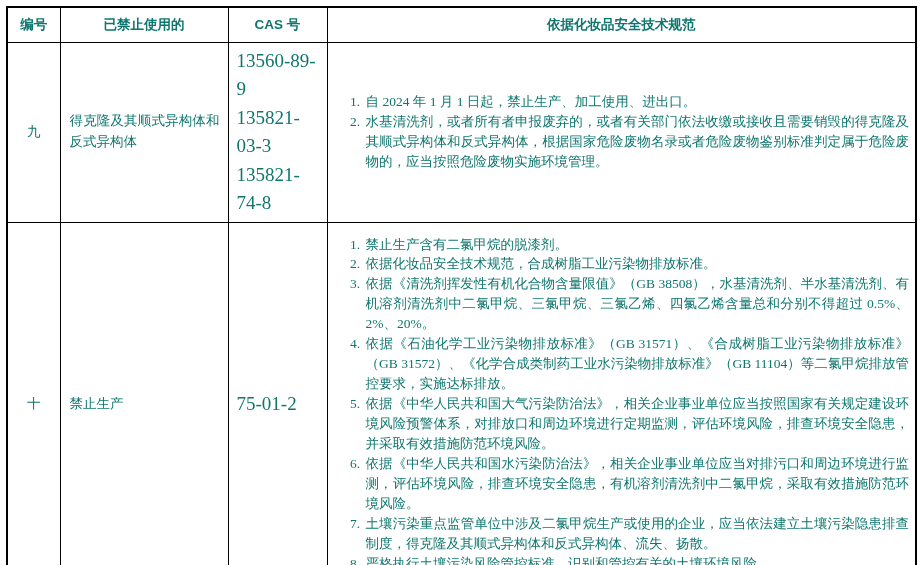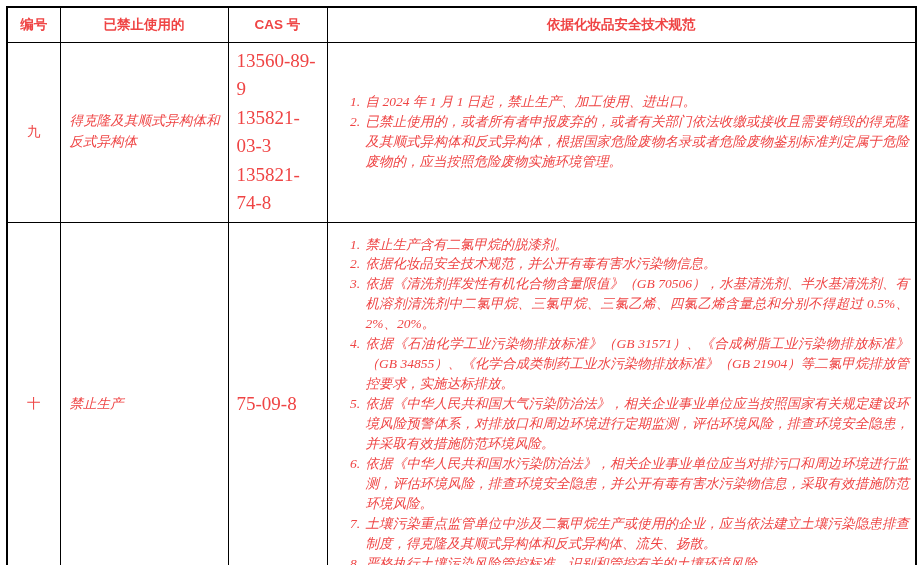--- a/index.html
+++ b/index.html
@@ -9,21 +9,21 @@
     width: 923px;
     height: 565px;
     overflow: hidden;
   }
   .page {
     position: relative;
     width: 898px;
     height: 565px;
     background: #ffffff;
     font-family: "Liberation Serif", "DejaVu Serif", serif;
-    color: #ef4444;
+    color: #0f766e;
     padding-left: 20px;
   }
   table.pollutant-table {
     position: absolute;
     left: 6px;
     top: 6px;
     width: 911px;
     height: 550px;
     border-collapse: collapse;
     table-layout: fixed;
@@ -57,32 +57,30 @@
     text-align: center;
     font-size: 13.5px;
     padding: 2px;
   }
   td.col-name {
     font-size: 13.5px;
     text-align: justify;
     text-justify: inter-character;
     padding: 4px 8px 4px 9px;
     line-height: 1.55;
-    font-style: italic;
   }
   td.col-cas {
     font-size: 19px;
     padding: 4px 4px 4px 8px;
     line-height: 1.5;
   }
   td.col-measures {
     font-size: 13.5px;
     padding: 6px 6px 6px 0;
     line-height: 1.48;
-    font-style: italic;
   }
   td.col-measures ol {
     margin: 0;
     padding: 0 0 0 36px;
     list-style: decimal;
   }
   td.col-measures ol li {
     text-align: justify;
     text-justify: inter-character;
     padding-left: 2px;
@@ -114,38 +112,38 @@
           <td class="col-num">九</td>
           <td class="col-name">得克隆及其顺式异构体和反式异构体</td>
           <td class="col-cas">
             <span class="cas-line">13560-89-9</span>
             <span class="cas-line">135821-03-3</span>
             <span class="cas-line">135821-74-8</span>
           </td>
           <td class="col-measures">
             <ol>
               <li>自 2024 年 1 月 1 日起，禁止生产、加工使用、进出口。</li>
-              <li>已禁止使用的，或者所有者申报废弃的，或者有关部门依法收缴或接收且需要销毁的得克隆及其顺式异构体和反式异构体，根据国家危险废物名录或者危险废物鉴别标准判定属于危险废物的，应当按照危险废物实施环境管理。</li>
+              <li>水基清洗剂，或者所有者申报废弃的，或者有关部门依法收缴或接收且需要销毁的得克隆及其顺式异构体和反式异构体，根据国家危险废物名录或者危险废物鉴别标准判定属于危险废物的，应当按照危险废物实施环境管理。</li>
             </ol>
           </td>
         </tr>
         <tr class="row-1">
           <td class="col-num">十</td>
           <td class="col-name">禁止生产</td>
           <td class="col-cas">
-            <span class="cas-line">75-09-8</span>
+            <span class="cas-line">75-01-2</span>
           </td>
           <td class="col-measures">
             <ol>
               <li>禁止生产含有二氯甲烷的脱漆剂。</li>
-              <li>依据化妆品安全技术规范，并公开有毒有害水污染物信息。</li>
-              <li>依据《清洗剂挥发性有机化合物含量限值》（GB 70506），水基清洗剂、半水基清洗剂、有机溶剂清洗剂中二氯甲烷、三氯甲烷、三氯乙烯、四氯乙烯含量总和分别不得超过 0.5%、2%、20%。</li>
-              <li>依据《石油化学工业污染物排放标准》（GB 31571）、《合成树脂工业污染物排放标准》（GB 34855）、《化学合成类制药工业水污染物排放标准》（GB 21904）等二氯甲烷排放管控要求，实施达标排放。</li>
+              <li>依据化妆品安全技术规范，合成树脂工业污染物排放标准。</li>
+              <li>依据《清洗剂挥发性有机化合物含量限值》（GB 38508），水基清洗剂、半水基清洗剂、有机溶剂清洗剂中二氯甲烷、三氯甲烷、三氯乙烯、四氯乙烯含量总和分别不得超过 0.5%、2%、20%。</li>
+              <li>依据《石油化学工业污染物排放标准》（GB 31571）、《合成树脂工业污染物排放标准》（GB 31572）、《化学合成类制药工业水污染物排放标准》（GB 11104）等二氯甲烷排放管控要求，实施达标排放。</li>
               <li>依据《中华人民共和国大气污染防治法》，相关企业事业单位应当按照国家有关规定建设环境风险预警体系，对排放口和周边环境进行定期监测，评估环境风险，排查环境安全隐患，并采取有效措施防范环境风险。</li>
-              <li>依据《中华人民共和国水污染防治法》，相关企业事业单位应当对排污口和周边环境进行监测，评估环境风险，排查环境安全隐患，并公开有毒有害水污染物信息，采取有效措施防范环境风险。</li>
+              <li>依据《中华人民共和国水污染防治法》，相关企业事业单位应当对排污口和周边环境进行监测，评估环境风险，排查环境安全隐患，有机溶剂清洗剂中二氯甲烷，采取有效措施防范环境风险。</li>
               <li>土壤污染重点监管单位中涉及二氯甲烷生产或使用的企业，应当依法建立土壤污染隐患排查制度，得克隆及其顺式异构体和反式异构体、流失、扬散。</li>
               <li>严格执行土壤污染风险管控标准，识别和管控有关的土壤环境风险。</li>
             </ol>
           </td>
         </tr>
       </tbody>
   </table>
 </div>
 
 </body></html>

